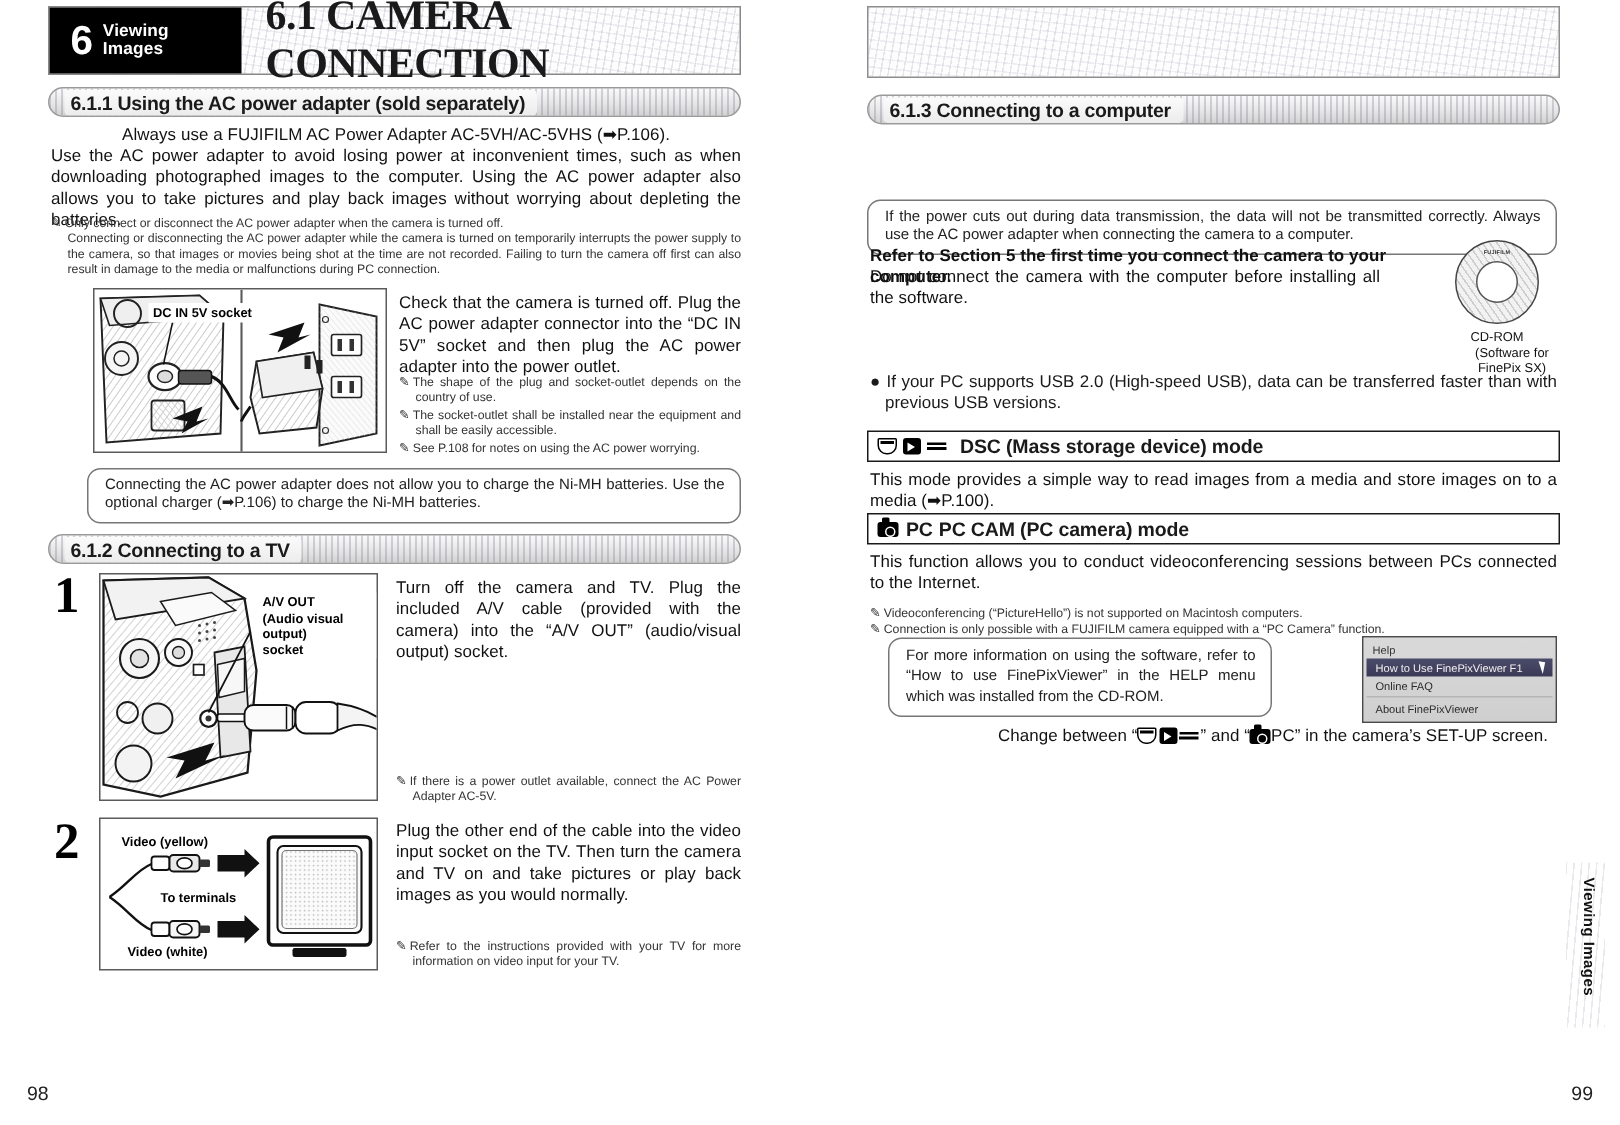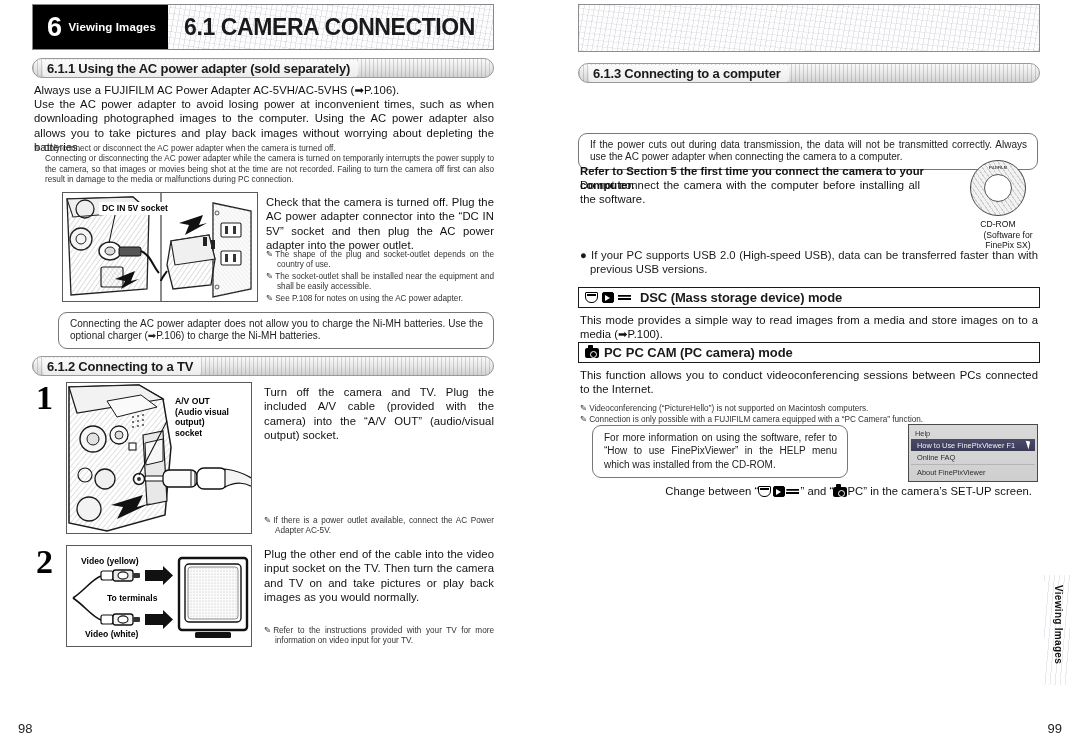--- a/index.html
+++ b/index.html
@@ -29,22 +29,22 @@
   }
   .chapter-tab {
     background: #000; color: #fff;
     display: flex; align-items: center; gap: 7px;
     padding: 0 12px 0 14px; min-width: 128px;
   }
   .chapter-num { font-size: 27px; font-weight: bold; line-height: 1; letter-spacing: -.5px; }
   .chapter-tab-label { font-size: 11.5px; font-weight: bold; letter-spacing: .1px; }
   .chapter-title {
     display: flex; align-items: center; padding-left: 16px;
-    font-size: 23px; font-weight: bold; letter-spacing: -.4px;
-    font-family: Liberation Sans, sans-serif;
+    font-size: 28px; font-weight: bold; letter-spacing: -.4px;
+    font-family: Liberation Serif, serif;
     transform-origin: left center;
   }
 
   
   .band {
     position: absolute; left: 32px; width: 462px; height: 20px;
     border-radius: 10px;
     border: 1px solid #9a9a9a;
     background:
       repeating-linear-gradient(90deg, rgba(120,120,140,.30) 0 1px, rgba(255,255,255,0) 1px 4px),
@@ -208,21 +208,21 @@
         <span class="chapter-num">6</span>
         <span class="chapter-tab-label">Viewing Images</span>
       </div>
       <div class="chapter-title">6.1 CAMERA CONNECTION</div>
     </div>
 
     <div class="band" style="top:58px;">
       <span class="band-text">6.1.1 Using the AC power adapter (sold separately)</span>
     </div>
 
-    <div class="body-text" style="left:34px; top:83px; width:460px; text-align:left;">Always use a FUJIFILM AC Power Adapter AC-5VH/AC-5VHS (➡P.106).</div>
+    <div class="body-text" style="left:34px; top:83px; width:460px; text-align:center;">Always use a FUJIFILM AC Power Adapter AC-5VH/AC-5VHS (➡P.106).</div>
 
     <div class="body-text" style="left:34px; top:97px; width:460px;">Use the AC power adapter to avoid losing power at inconvenient times, such as when downloading photographed images to the computer. Using the AC power adapter also allows you to take pictures and play back images without worrying about depleting the batteries.</div>
 
     <div class="note" style="left:34px; top:143px; width:460px;">
       <span class="note-line"><span class="pencil">✎</span><span>Only connect or disconnect the AC power adapter when the camera is turned off.</span></span>
       <span class="note-sub">Connecting or disconnecting the AC power adapter while the camera is turned on temporarily interrupts the power supply to the camera, so that images or movies being shot at the time are not recorded. Failing to turn the camera off first can also result in damage to the media or malfunctions during PC connection.</span>
     </div>
 
     <div class="figbox" style="left:62px; top:192px; width:196px; height:110px;">
       <svg width="196" height="110" viewBox="0 0 196 110">
@@ -271,21 +271,21 @@
         <path d="M104 78 C 100 84, 98 86, 98 88" fill="none" stroke="#111" stroke-width="2"></path>
       </svg>
       <div class="figlabel" style="left:36px; top:9px; background:#fff; padding:1px 3px;">DC IN 5V socket</div>
     </div>
 
     <div class="body-text" style="left:266px; top:195px; width:228px;">Check that the camera is turned off. Plug the AC power adapter connector into the “DC IN 5V” socket and then plug the AC power adapter into the power outlet.</div>
 
     <div class="note" style="left:266px; top:249px; width:228px;">
       <span class="note-line"><span class="pencil">✎</span><span>The shape of the plug and socket-outlet depends on the country of use.</span></span>
       <span class="note-line"><span class="pencil">✎</span><span>The socket-outlet shall be installed near the equipment and shall be easily accessible.</span></span>
-      <span class="note-line"><span class="pencil">✎</span><span>See P.108 for notes on using the AC power adapter.</span></span>
+      <span class="note-line"><span class="pencil">✎</span><span>See P.108 for notes on using the AC power worrying.</span></span>
     </div>
 
     <div class="callout" style="left:58px; top:312px; width:436px;">Connecting the AC power adapter does not allow you to charge the Ni-MH batteries. Use the optional charger (➡P.106) to charge the Ni-MH batteries.</div>
 
     <div class="band" style="top:356px;">
       <span class="band-text">6.1.2 Connecting to a TV</span>
     </div>
 
     <div class="stepnum" style="left:36px; top:381px;">1</div>
     <div class="figbox" style="left:66px; top:382px; width:186px; height:152px;">

